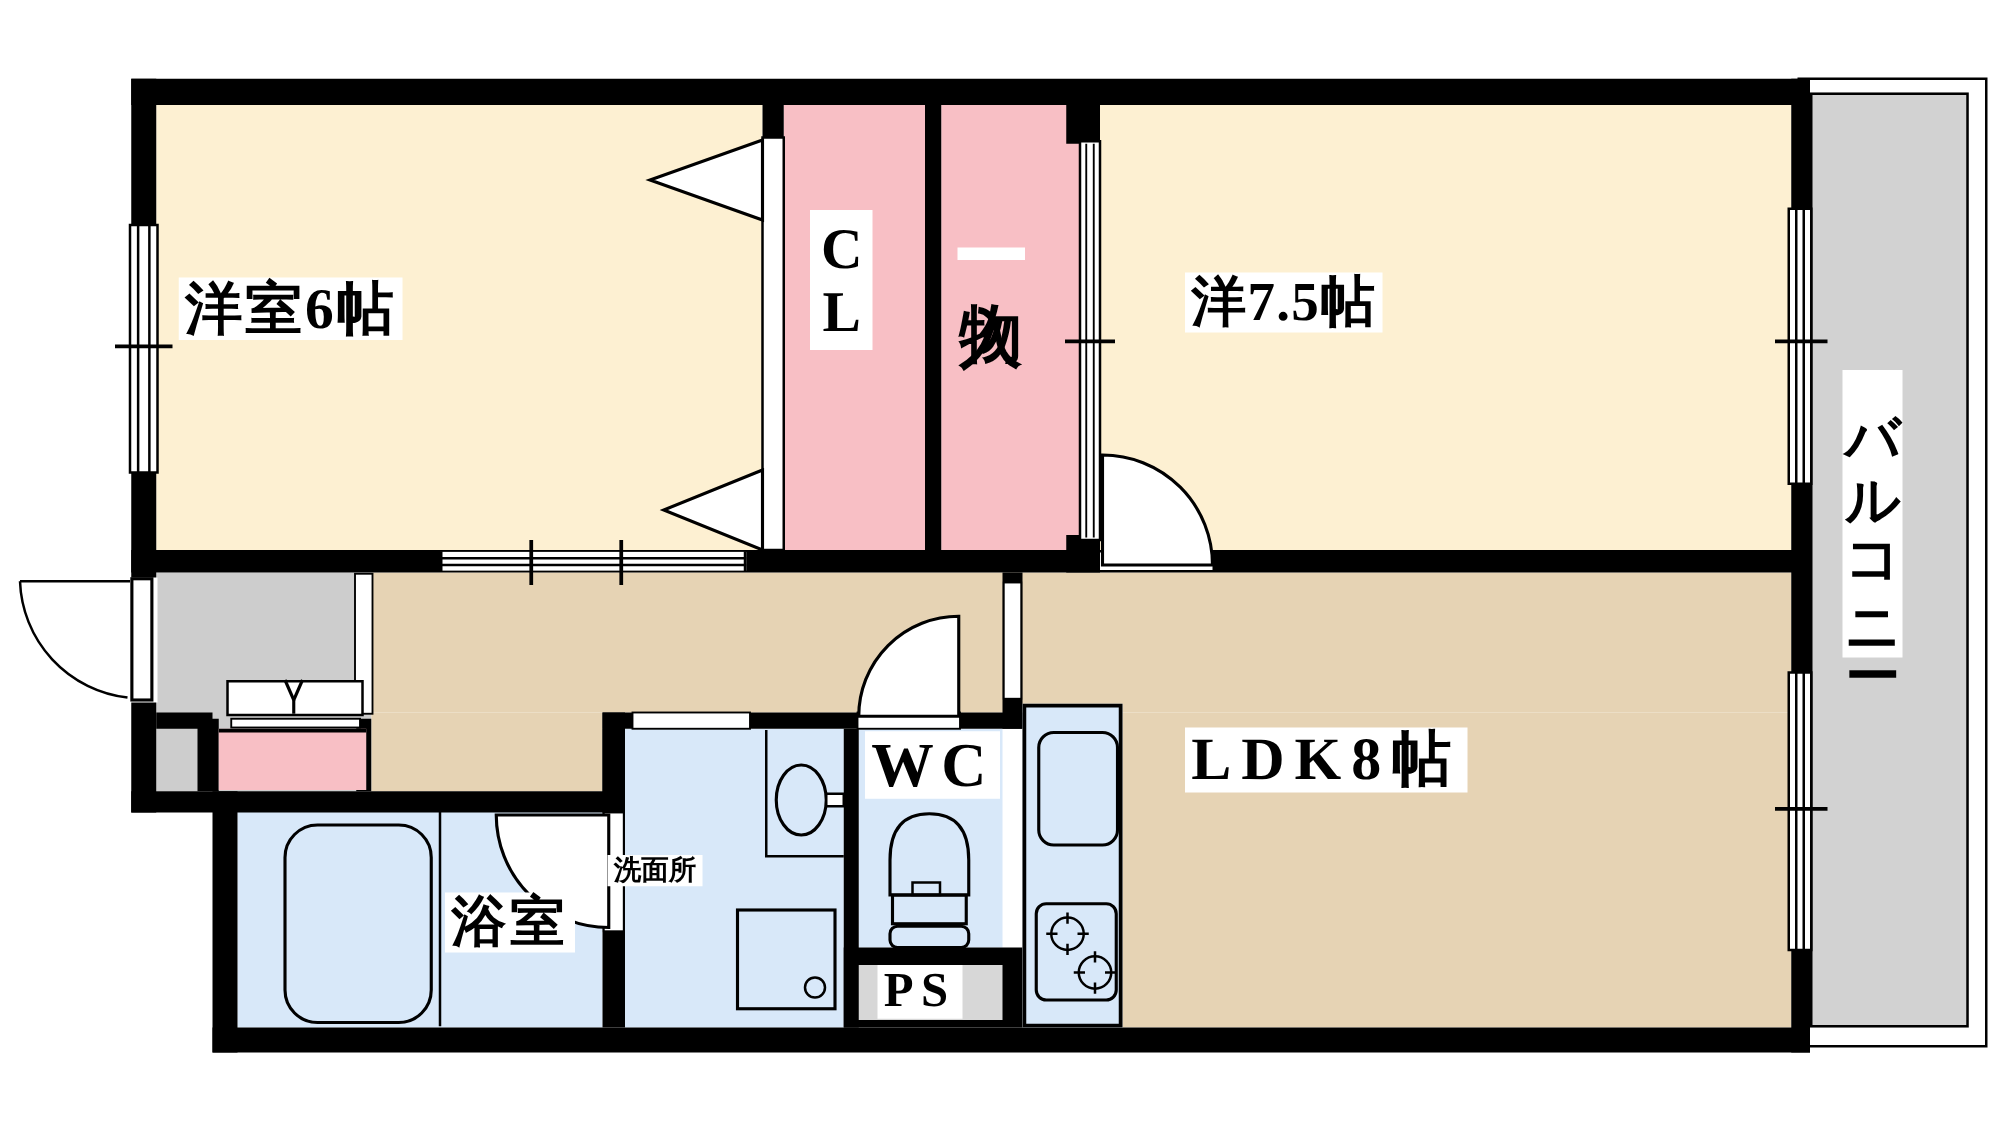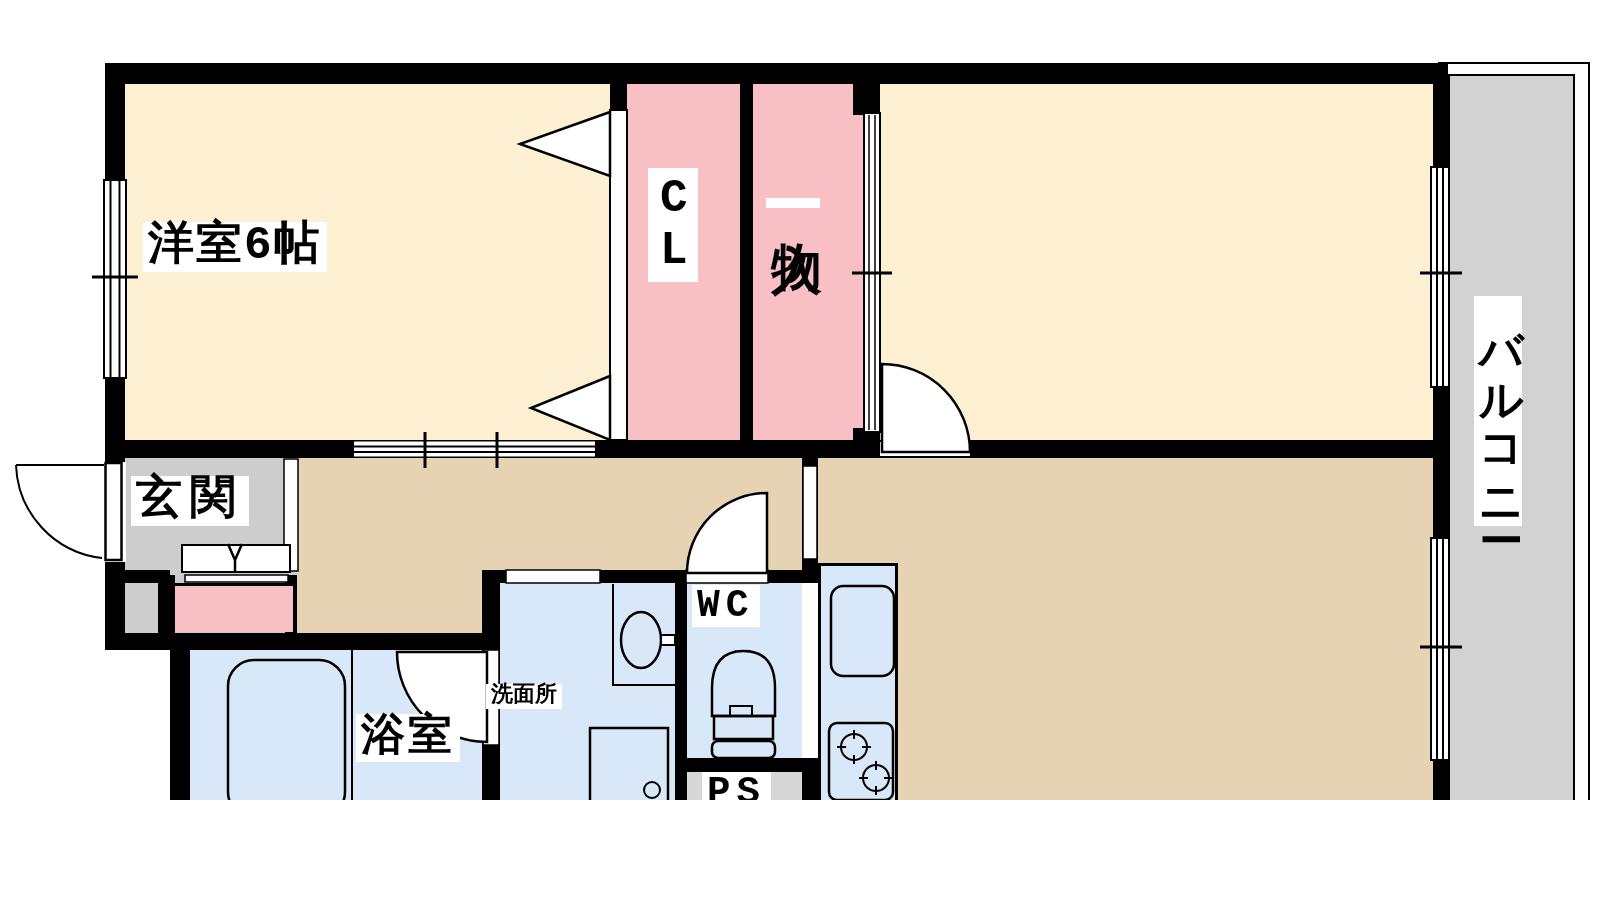--- a/index.html
+++ b/index.html
@@ -1,19 +1,19 @@
 <!DOCTYPE html>
 <html style="--wall: #000000; --line: #000000; --background: #ffffff; --label-bg: #ffffff; --western-room: #fdf0d2; --hall-ldk: #e6d3b4; --closet-pink: #f8bfc5; --wet-area-blue: #d8e8f9; --entrance-gray: #cdcdcd; --balcony-gray: #d2d2d2; --pipe-space-gray: #d7d7d7;"><head>
 <meta charset="utf-8">
 <style>
   html,body{margin:0;padding:0;background:#fff;}
   #plan{
-    position:relative;width:1600px;height:800px;overflow:hidden;
+    position:relative;width:1600px;height:900px;overflow:hidden;
     background:var(--background,#fff);
-    font-family:Liberation Mono, monospace;
+    font-family:Liberation Serif, serif;
   }
   .floor{position:absolute;}
   .c-cream{background:var(--western-room,#fdf0d2);}
   .c-pink{background:var(--closet-pink,#f8bfc5);}
   .c-tan{background:var(--hall-ldk,#e6d3b4);}
   .c-blue{background:var(--wet-area-blue,#d8e8f9);}
   .c-gray{background:var(--entrance-gray,#cdcdcd);}
   .c-psgray{background:var(--pipe-space-gray,#d7d7d7);}
   .wall{position:absolute;background:var(--wall,#000);}
   .balcony-outer{position:absolute;background:#fff;border:2px solid var(--wall,#000);box-sizing:border-box;}
@@ -198,22 +198,23 @@
       <line x1="862" y1="747" x2="871" y2="747" stroke-width="2"></line>
       <circle cx="876" cy="778" r="13" stroke-width="2"></circle>
       <line x1="876" y1="761" x2="876" y2="770" stroke-width="2"></line>
       <line x1="876" y1="786" x2="876" y2="795" stroke-width="2"></line>
       <line x1="859" y1="778" x2="868" y2="778" stroke-width="2"></line>
       <line x1="884" y1="778" x2="893" y2="778" stroke-width="2"></line>
     </g>
   </svg>
 
   <div class="lbl" style="left:143px;top:222px;font-size:46px;letter-spacing:2px">洋室6帖</div>
+  <div class="lbl" style="left:948px;top:218px;font-size:44px;letter-spacing:1px">洋7.5帖</div>
+  <div class="lbl" style="left:948px;top:582px;font-size:48px;letter-spacing:8px">LDK8帖</div>
   <div class="lbl vu" style="left:648px;top:168px;font-size:46px">CL</div>
   <div class="lbl vu" style="left:766px;top:198px;font-size:50px">物入</div>
   <div class="lbl v" style="left:1474px;top:296px;font-size:44px;letter-spacing:4px">バルコニー</div>
-  <div class="lbl" style="left:131px;top:476px;font-size:46px;letter-spacing:8px">玄関</div>
   <div class="lbl" style="left:356px;top:714px;font-size:44px;letter-spacing:3px">浴室</div>
   <div class="lbl" style="left:486px;top:684px;font-size:22px">洗面所</div>
-  <div class="lbl" style="left:692px;top:585px;font-size:38px;letter-spacing:6px">WC</div>
+  <div class="lbl" style="left:692px;top:585px;font-size:50px;letter-spacing:6px">WC</div>
   <div class="lbl" style="left:702px;top:772px;font-size:39px;letter-spacing:6px">PS</div>
 
 </div>
 
 </body></html>

